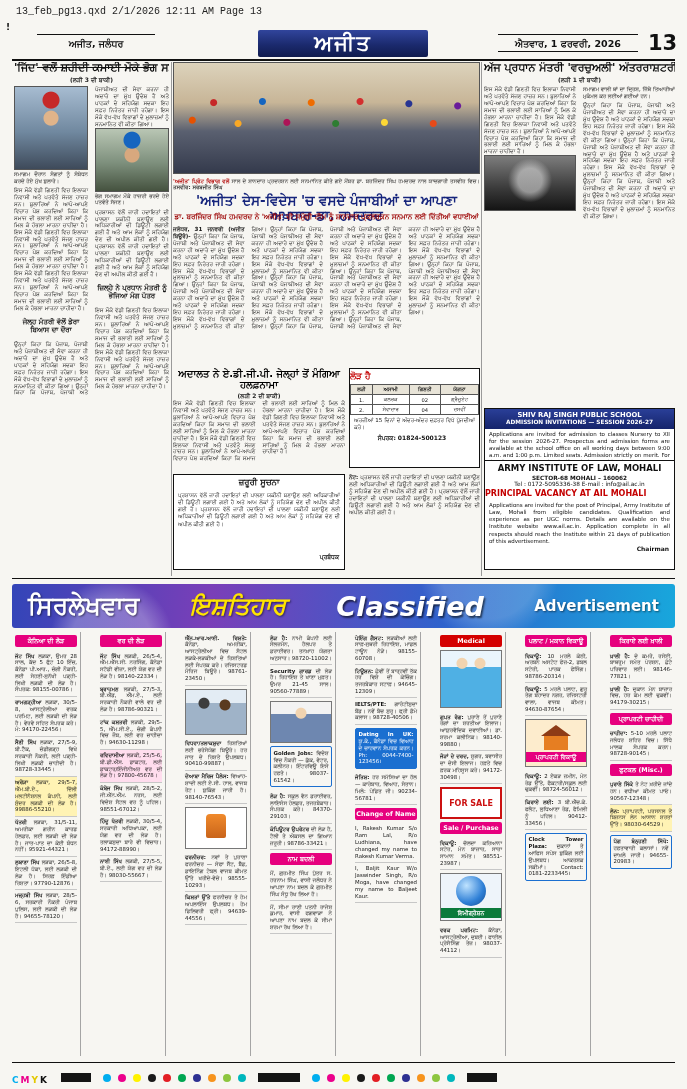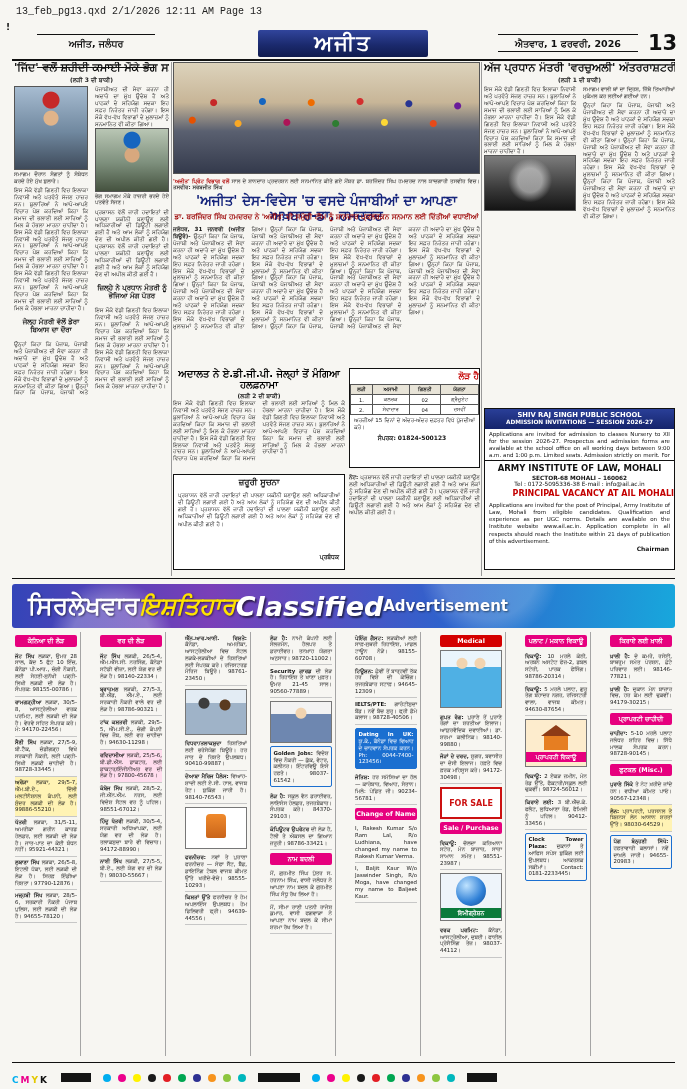--- a/index.html
+++ b/index.html
@@ -44,31 +44,31 @@
     radial-gradient(circle at 50% 18%,#1565c0 0 8px,transparent 9px),
     radial-gradient(circle at 50% 42%,#d8a87e 0 7px,transparent 8px),
     linear-gradient(180deg,#b9c6b4 0%,#7d8f7c 55%,#45523f 100%)}
   .photo-dark{background:
     radial-gradient(circle at 50% 45%,rgba(230,230,230,.55) 0 12px,transparent 22px),
     linear-gradient(180deg,#7d7d7d 0%,#3a3a3a 60%,#141414 100%)}
   .boxh{background:linear-gradient(180deg,#2a3f98,#15246b);color:#fff;font-weight:bold;text-align:center;font-size:6.8px;line-height:1.25;padding:2px}
   .noticebox{border:1.5px solid #111;background:#fff}
   .notice-title{font-size:8.5px;font-weight:bold;text-align:center;padding:2px 0;color:#111}
   .notice-addr{font-size:5.8px;font-weight:bold;text-align:center;color:#111}
-  .notice-red{color:#c40000;font-size:8px;font-weight:bold;text-align:right;margin:2px 0}
+  .notice-red{color:#c40000;font-size:8px;font-weight:bold;text-align:left;margin:2px 0}
   .notice-body{font-size:5.5px;line-height:1.3;text-align:justify;padding:2px 4px;color:#111}
   .sign{font-size:6px;font-weight:bold;text-align:right;padding:1px 5px 3px 0;color:#111}
   table.need{width:100%;border-collapse:collapse;font-size:5.2px}
   table.need th,table.need td{border:1px solid #555;padding:1px;text-align:center;color:#111}
   table.need th{background:#e8e4d8;font-weight:bold}
   .clsf-head{background:
     radial-gradient(circle at 15% 130%,rgba(255,255,255,.28) 0 40px,transparent 62px),
     radial-gradient(circle at 72% -30%,rgba(255,255,255,.2) 0 48px,transparent 70px),
     linear-gradient(95deg,#3345b8 0%,#7a3fb8 30%,#2f62cc 65%,#18a7dc 100%);
-    display:flex;align-items:center;padding:0 16px;border-radius:3px}
+    display:flex;align-items:center;justify-content:space-between;padding:0 16px;border-radius:3px}
   .ct1{color:#fff;font-size:25px;font-weight:bold;text-shadow:1px 1px 2px rgba(0,0,0,.5)}
   .ct2{color:#ffe400;font-size:24px;font-weight:bold;font-style:italic;text-shadow:1px 1px 2px rgba(0,0,0,.5)}
   .ct3{color:#fff;font-size:27px;font-weight:bold;font-style:italic;text-shadow:1.5px 1.5px 2px rgba(0,0,0,.6)}
   .ct4{color:#fff;font-size:15px;font-weight:bold;text-shadow:1px 1px 2px rgba(0,0,0,.5)}
   .ccols{display:flex;gap:16px;height:100%}
   .ccol{flex:1;border-right:1px solid #a5a5a5;padding:0 3px;overflow:hidden}
   .ccol:last-child{border-right:none}
   .badge{background:#e6007e;color:#fff;font-weight:bold;font-size:6.4px;text-align:center;padding:2px 0;border-radius:2px;margin:3px 0}
   .ad{font-size:5.4px;line-height:1.26;text-align:justify;padding:2.5px 0;border-bottom:1px solid #c7c7c7;color:#161616}
   .ad b{font-weight:bold}

